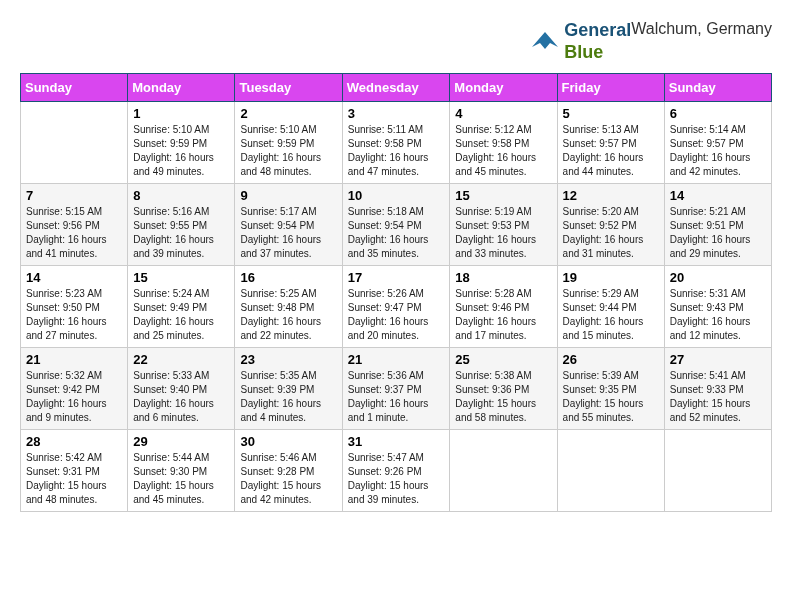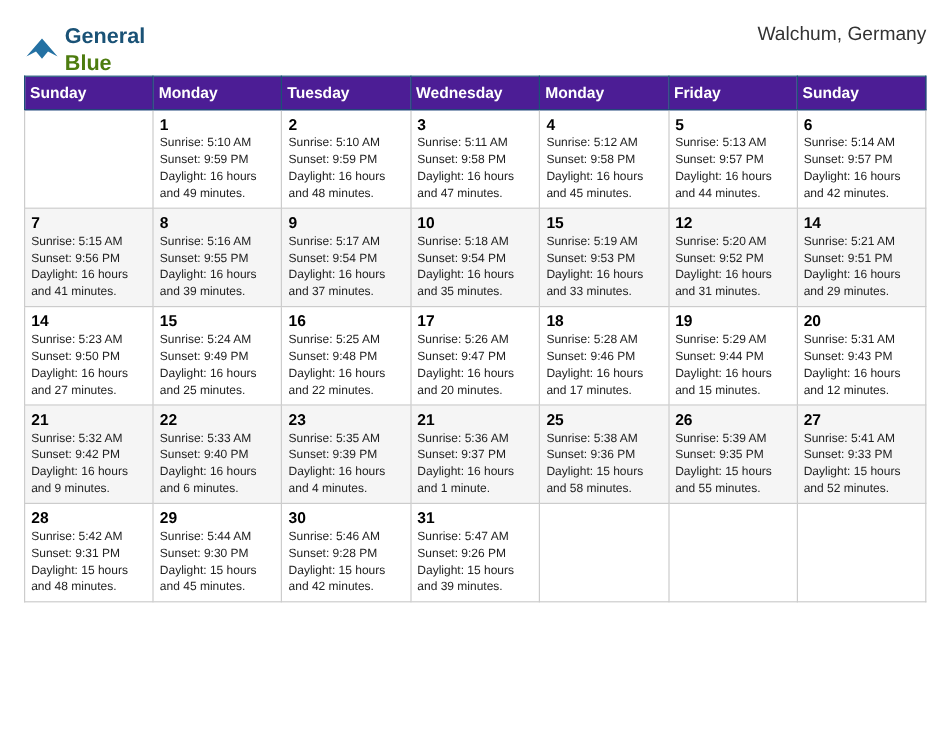--- a/index.html
+++ b/index.html
@@ -5,22 +5,23 @@
     * { box-sizing: border-box; margin: 0; padding: 0; }
     body {
       font-family: Arial, sans-serif;
       background: #fff;
       width: 792px;
       min-height: 612px;
       padding: 20px;
     }
     .header {
       display: flex;
-      justify-content: space-between;
+      justify-content: flex-end;
       align-items: flex-start;
+      margin-bottom: 10px;
     }
     .logo {
       display: flex;
       align-items: center;
       gap: 4px;
     }
     .logo-text {
       font-size: 18px;
       font-weight: bold;
       color: #1a1a2e;
@@ -44,21 +45,21 @@
     .title-location {
       font-size: 16px;
       color: #333;
     }
     table {
       width: 100%;
       border-collapse: collapse;
       font-size: 11px;
     }
     thead tr th {
-      background-color: #4c1d95;
+      background-color: #d946ef;
       color: #fff;
       padding: 6px 4px;
       text-align: left;
       font-size: 13px;
       font-weight: bold;
       border: 1px solid #1a5276;
     }
     tbody tr td {
       border: 1px solid #ccc;
       padding: 4px 5px;

